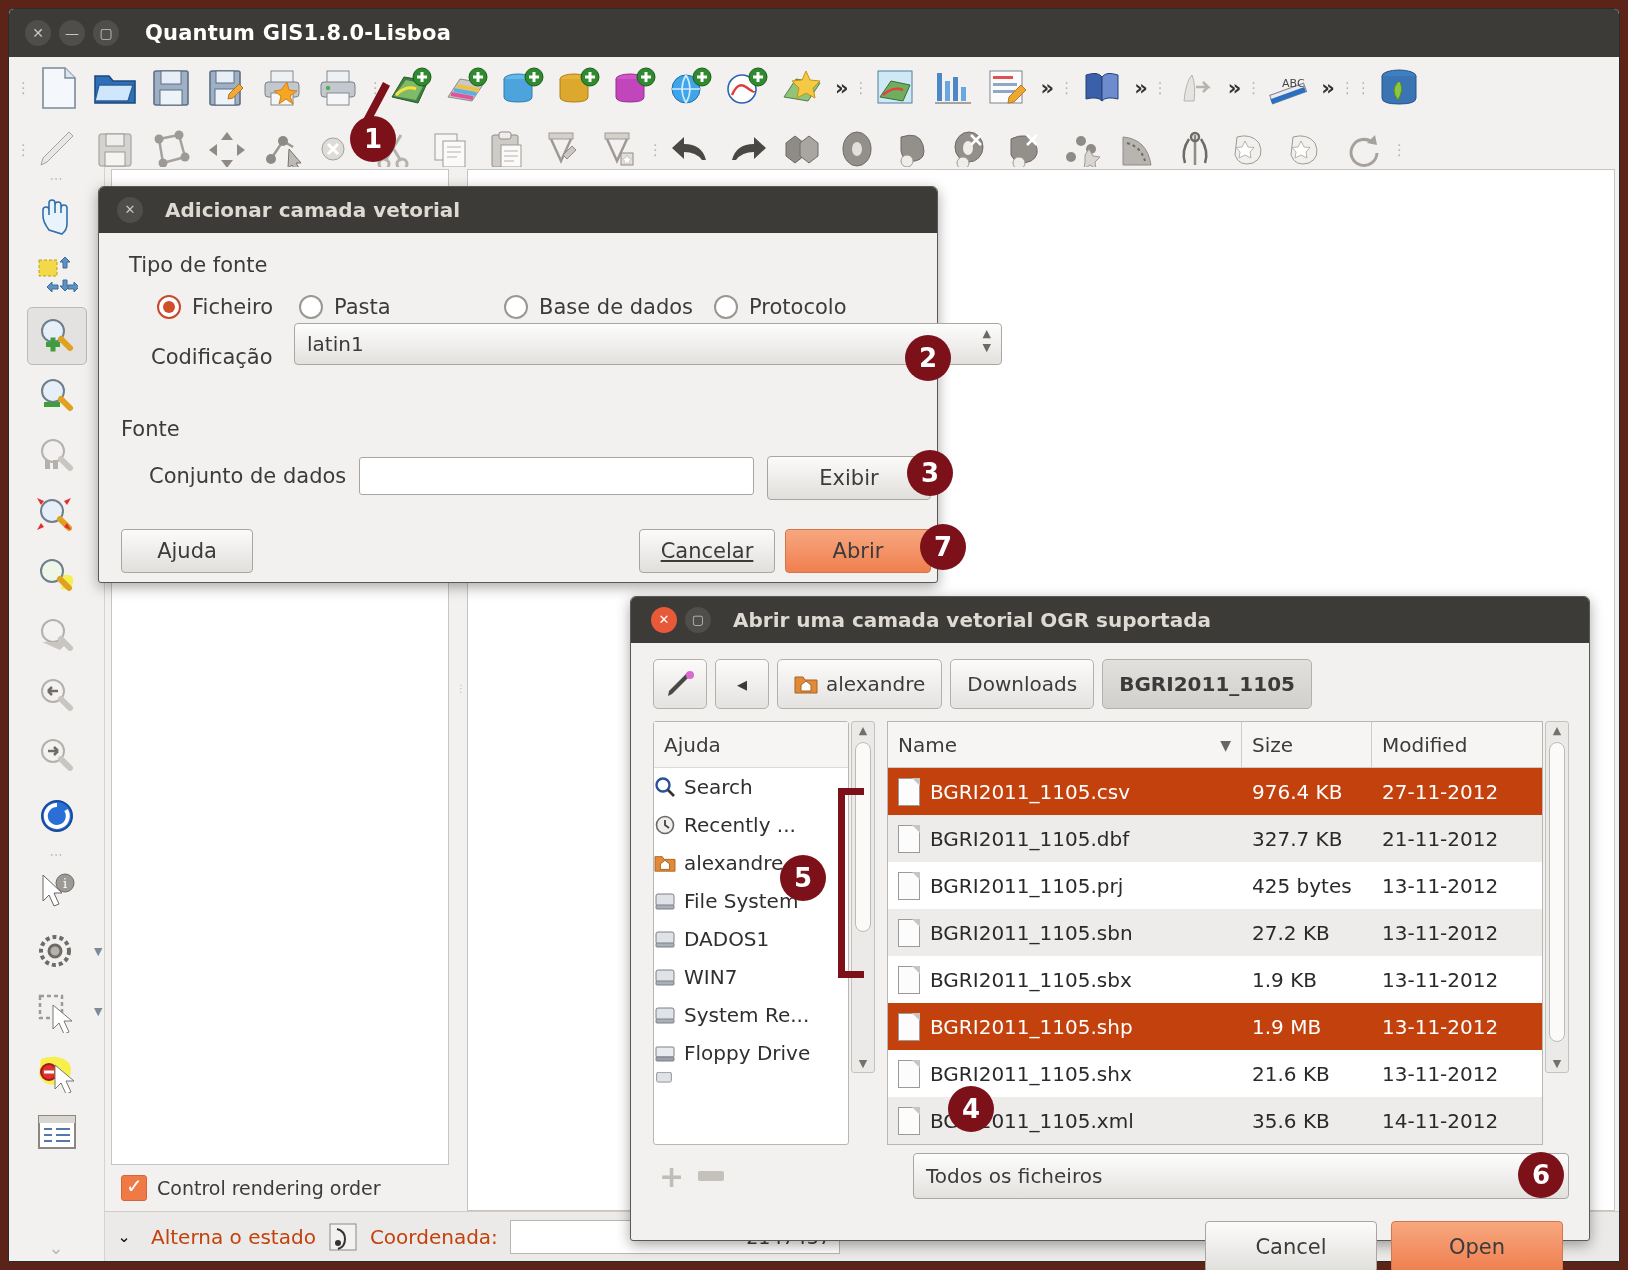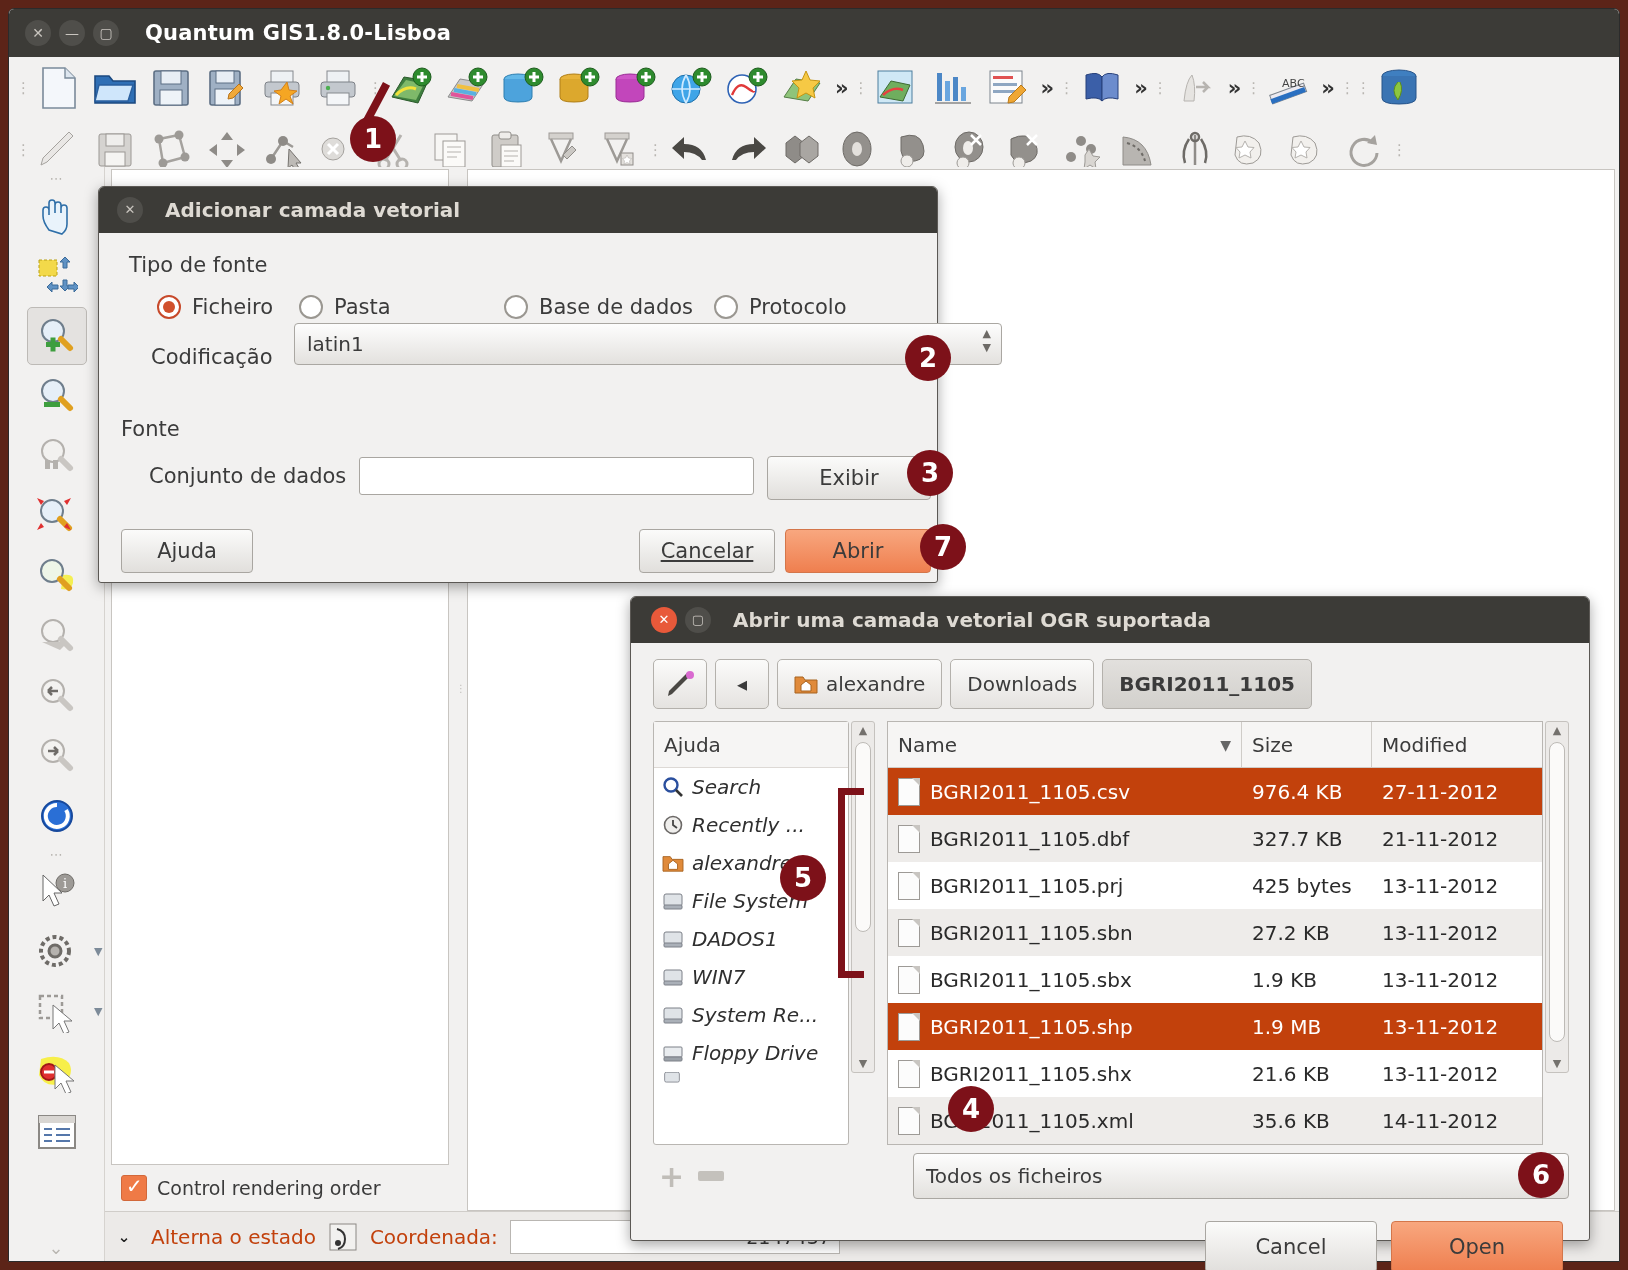--- a/index.html
+++ b/index.html
@@ -135,22 +135,22 @@
          background:linear-gradient(#fbfbfa,#e5e3e0);
          display:flex;align-items:center;justify-content:center; gap:8px;
          padding:0 16px; font-size:20px; color:#3b3b3b;}
   .pbtn.cur{ background:linear-gradient(#e2e0dd,#d2d0cc); font-weight:bold;}
   .pbtn.sq{ padding:0; width:54px;}
   .filebody{ display:flex; padding:12px 20px 0 22px; gap:0; }
   .places{ width:196px; background:#fff; border:1px solid #b9b6b2; border-radius:3px;
            display:flex; flex-direction:column; }
   .ph{ height:46px; display:flex;align-items:center;padding-left:10px;font-size:20px;
        border-bottom:1px solid #ddd9d5; background:#f6f5f4;}
-  .pitem{ height:38px; display:flex;align-items:center;gap:8px;padding-left:8px;font-size:20px;
-          color:#2f2f2f; white-space:nowrap; overflow:hidden;font-style:italic;}
+  .pitem{ height:38px; display:flex;align-items:center;gap:8px;padding-left:0;font-size:20px;
+          color:#2f2f2f; white-space:nowrap; overflow:hidden;}
   .sb{ width:24px; background:#eceae8; border:1px solid #c5c2be; border-radius:3px;
        position:relative; margin-left:2px;}
   .sb .thumb{ position:absolute; left:3px; right:3px; background:#fbfaf9;
               border:1px solid #bdbab6; border-radius:8px;}
   .sb .ar{ position:absolute; left:0; right:0; text-align:center; color:#74716d; font-size:11px;}
   .filelist{ flex:1; margin-left:12px; border:1px solid #b9b6b2; background:#fff;
              display:flex; flex-direction:column; overflow:hidden;}
   .flhead{ display:flex; height:46px; background:#f6f5f4; border-bottom:1px solid #cfccc8;
            font-size:20px; color:#3b3b3b;}
   .flhead div{ display:flex;align-items:center; padding:0 10px; border-right:1px solid #cfccc8;}

